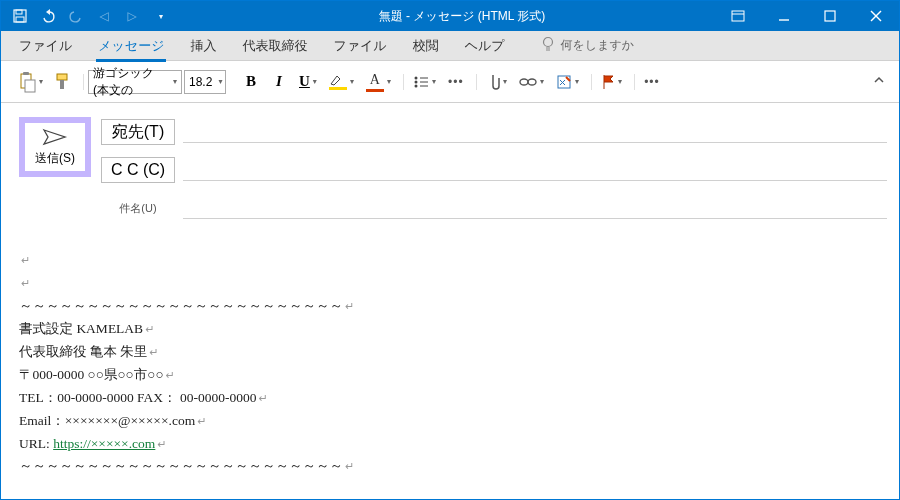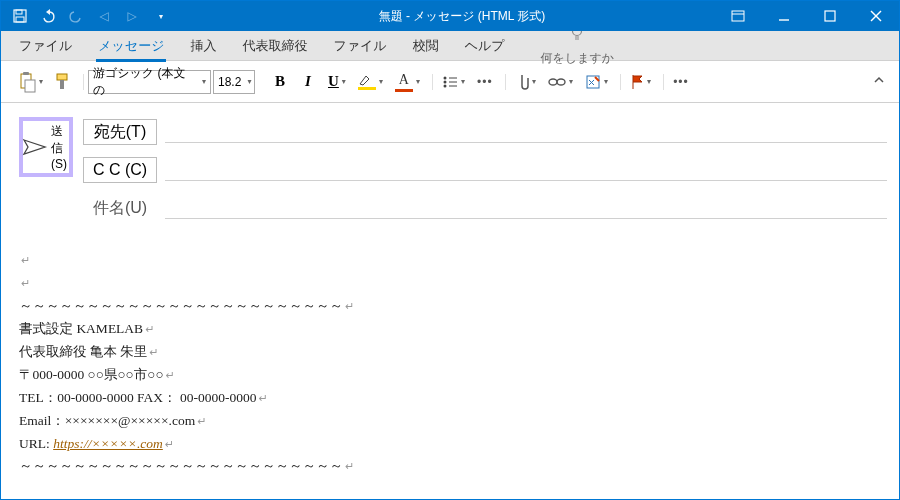--- a/index.html
+++ b/index.html
@@ -11,43 +11,43 @@
 .qat .btn.disabled { opacity: 0.45; }
 .qat .sep::after { content: "▾"; font-size: 8px; margin-left: 2px; }
 .title-center { position: absolute; left: 50%; transform: translateX(-50%); font-size: 12px; margin-left: 12px; }
 .winctrl { position: absolute; right: 0; top: 0; display: flex; height: 30px; }
 .winctrl .wbtn { width: 46px; display: flex; align-items: center; justify-content: center; color: #fff; }
 
 .menubar { height: 30px; border-bottom: 1px solid #d0d0d0; display: flex; align-items: center; padding: 0 8px; gap: 6px; background: #e5e5e5; }
 .menubar .tab { padding: 4px 10px; font-size: 13px; color: #333; position: relative; }
 .menubar .tab.active { color: #0173c7; }
 .menubar .tab.active::after { content: ""; position: absolute; left: 8px; right: 8px; bottom: -3px; height: 3px; background: #0173c7; }
-.menubar .tell { display: flex; align-items: center; gap: 6px; color: #666; margin-left: 20px; flex-direction: column; }
+.menubar .tell { display: flex; align-items: center; gap: 6px; color: #666; margin-left: 20px; }
 
 .ribbon { height: 42px; border-bottom: 1px solid #d0d0d0; display: flex; align-items: center; padding: 0 8px; gap: 4px; background: #fff; }
 .rgroup { display: flex; align-items: center; gap: 2px; padding: 0 4px; position: relative; }
 .rgroup.sep::after { content: ""; position: absolute; right: -4px; top: 6px; bottom: 6px; width: 1px; background: #e0e0e0; }
 .rbtn { min-width: 26px; height: 28px; display: flex; align-items: center; justify-content: center; padding: 0 4px; border: 1px solid transparent; }
 .rbtn svg { display: block; }
 .drop::after { content: "▾"; font-size: 8px; margin-left: 3px; color: #666; }
 .fontbox { border: 1px solid #ababab; height: 24px; padding: 0 4px; font-size: 12px; display: flex; align-items: center; background: #fff; }
 .fontbox::after { content: "▾"; font-size: 8px; margin-left: 6px; color: #666; }
 .collapse { margin-left: auto; margin-right: 6px; color: #555; }
 
 .compose { display: flex; padding: 14px 12px 6px 18px; gap: 10px; border-bottom: 0; }
-.sendbox { border: 4px solid #c4b5fd; width: 54px; height: 60px; display: flex; flex-direction: row; align-items: center; justify-content: center; gap: 4px; }
+.sendbox { border: 6px solid #c4b5fd; width: 72px; height: 60px; display: flex; flex-direction: column; align-items: center; justify-content: center; gap: 4px; }
 .fields { flex: 1; }
 .fieldrow { display: flex; align-items: center; height: 30px; margin-bottom: 8px; }
 .fieldbtn { border: 1px solid #bcbcbc; width: 74px; height: 26px; display: flex; align-items: center; justify-content: center; font-size: 16px; margin-right: 8px; }
-.fieldlabel { width: 74px; text-align: center; font-size: 16px; color: #555; margin-right: 8px; }
+.fieldlabel { width: 74px; text-align: center; font-size: 11px; color: #555; margin-right: 8px; }
 .fieldline { flex: 1; border-bottom: 1px solid #d0d0d0; height: 22px; }
 
 .body-area { padding: 12px 18px; font-family: "Yu Gothic", serif; font-size: 13.5px; line-height: 1.7; color: #222; }
 .body-area .pmark::after { content: "↵"; color: #999; font-size: 11px; margin-left: 2px; }
-.body-area a { color: #a16207; text-decoration: underline; font-style: italic; }
+.body-area a { color: #15803d; text-decoration: underline; }
 
 .u-accent { font-weight: bold; font-family: Georgia, serif; }
 .under-yellow { border-bottom: 3px solid #ffd700; padding-bottom: 1px; display: inline-block; width: 18px; }
 .under-red { border-bottom: 3px solid #d83b01; padding-bottom: 1px; display: inline-block; width: 18px; }
 
 svg { overflow: visible; }
 </style>
 </head>
 <body>
 
@@ -132,21 +132,21 @@
         </svg>
     </div>
     <div class="rbtn">
       <svg width="16" height="18">
           <rect x="2" y="1" width="10" height="6" fill="#ffd966" stroke="#a67c00"></rect>
           <rect x="5" y="7" width="4" height="9" fill="#888"></rect>
         </svg>
     </div>
   </div>
   <div class="rgroup">
-    <div class="fontbox" style="width:123px">游ゴシック (本文の</div>
+    <div class="fontbox" style="width:94px">游ゴシック (本文の</div>
     <div class="fontbox" style="width:42px">18.2</div>
   </div>
   <div class="rgroup sep">
     <div class="rbtn">
         <span class="u-accent" style="font-size:15px">B</span>
       </div>
     <div class="rbtn">
         <span class="u-accent" style="font-style:italic;font-size:15px">I</span>
       </div>
     <div class="rbtn drop">

